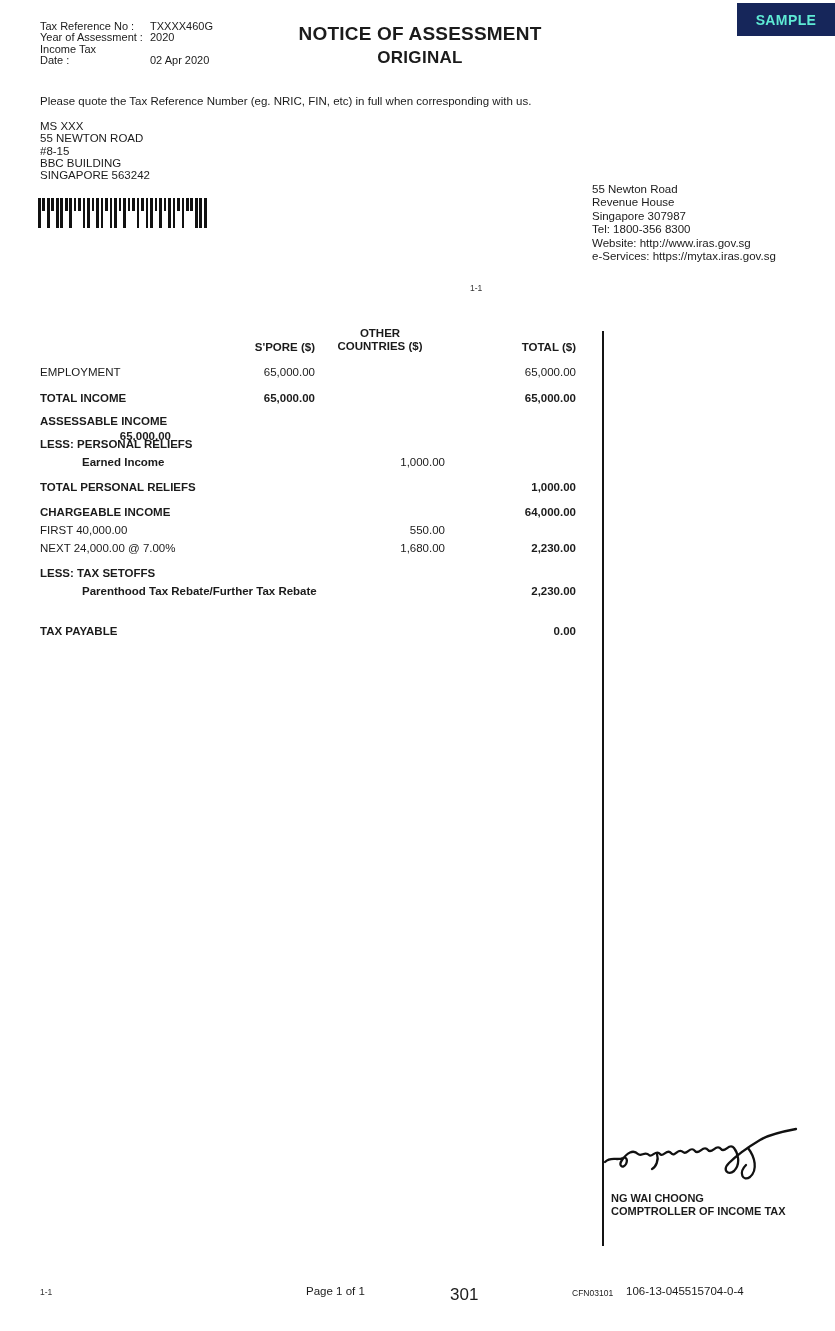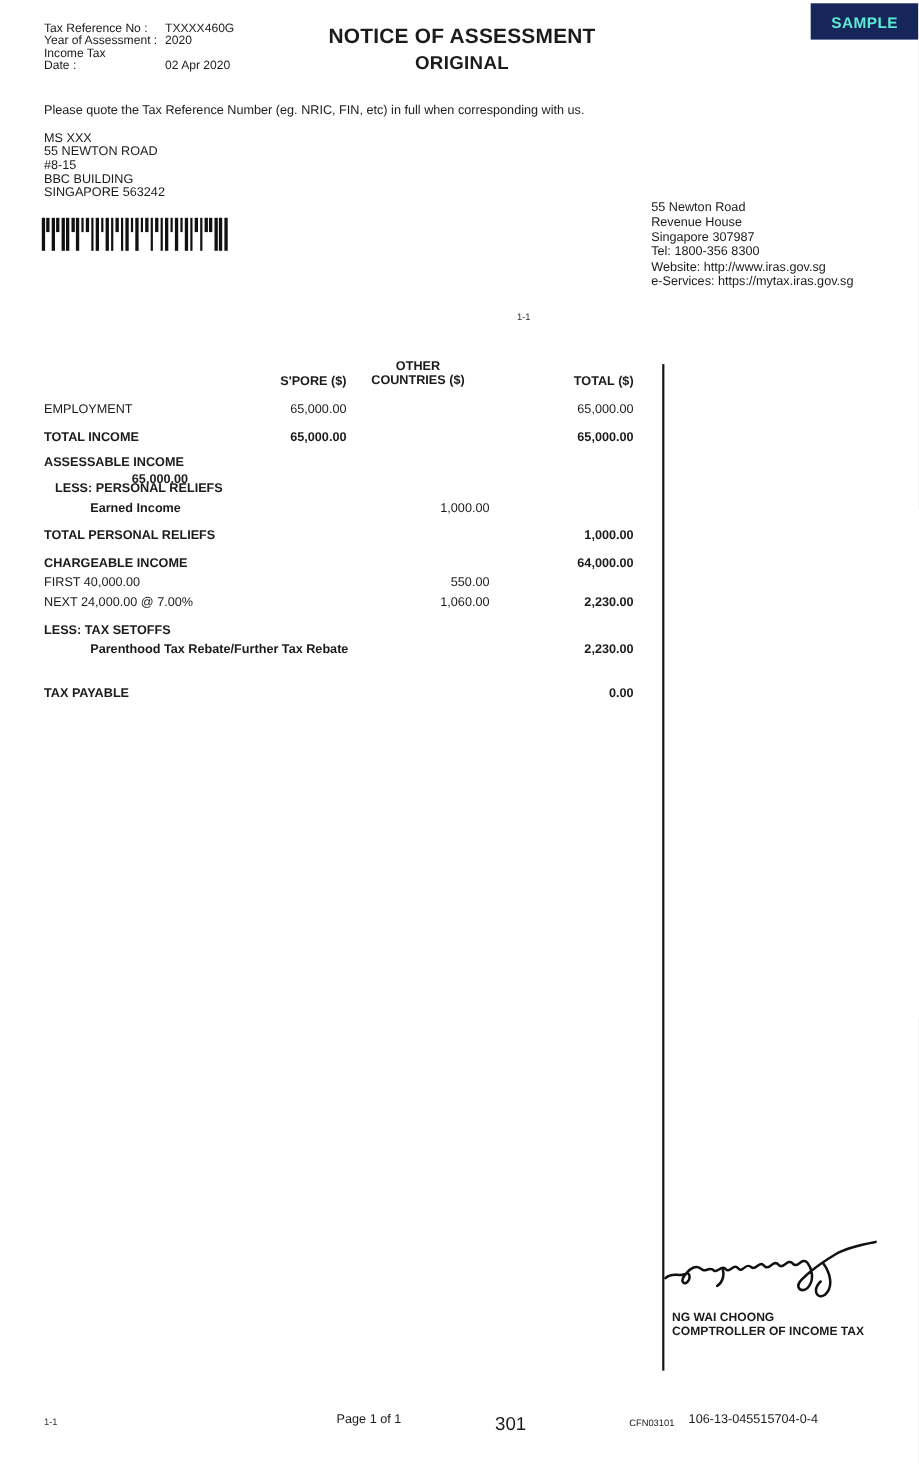--- a/index.html
+++ b/index.html
@@ -49,21 +49,21 @@
 
   .tbody { left:40px; top:365px; width:536px; font-size:11.5px; }
   .trow { display:flex; height:18px; line-height:15px; align-items:flex-start; }
   .trow .c-label { width:200px; white-space:nowrap; overflow:visible; }
   .trow .c-label.indent { padding-left:42px;font-weight:bold; }
   .trow .c-spore { width:75px; text-align:right; }
   .trow .c-other { width:130px; text-align:right; padding-right:0; }
   .trow .c-total { width:131px; text-align:right; }
   .trow:nth-child(2)  { margin-top:8px; }
   .trow:nth-child(3)  { margin-top:5px;flex-direction:column; }
-  .trow:nth-child(4)  { margin-top:5px;margin-left:10px; }
+  .trow:nth-child(4)  { margin-top:5px; }
   .trow:nth-child(6)  { margin-top:7px; }
   .trow:nth-child(7)  { margin-top:7px; }
   .trow:nth-child(10) { margin-top:7px; }
   .trow:nth-child(12) { margin-top:22px; }
 
   
   .vrule { left:602px; top:331px; width:2px; height:915px; background:#141414; }
   .side-note { left:611px; top:331px; width:222px; font-size:11.5px; font-weight:700; line-height:13.2px; }
 
   
@@ -225,21 +225,21 @@
       </div>
       <div class="trow">
         <div class="c-label">FIRST 40,000.00</div>
         <div class="c-spore"></div>
         <div class="c-other">550.00</div>
         <div class="c-total"></div>
       </div>
       <div class="trow">
         <div class="c-label">NEXT 24,000.00 @ 7.00%</div>
         <div class="c-spore"></div>
-        <div class="c-other">1,060.00</div>
+        <div class="c-other">1,680.00</div>
         <div class="c-total b">2,230.00</div>
       </div>
       <div class="trow">
         <div class="c-label b">LESS: TAX SETOFFS</div>
         <div class="c-spore"></div>
         <div class="c-other"></div>
         <div class="c-total"></div>
       </div>
       <div class="trow">
         <div class="c-label indent">Parenthood Tax Rebate/Further Tax Rebate</div>

